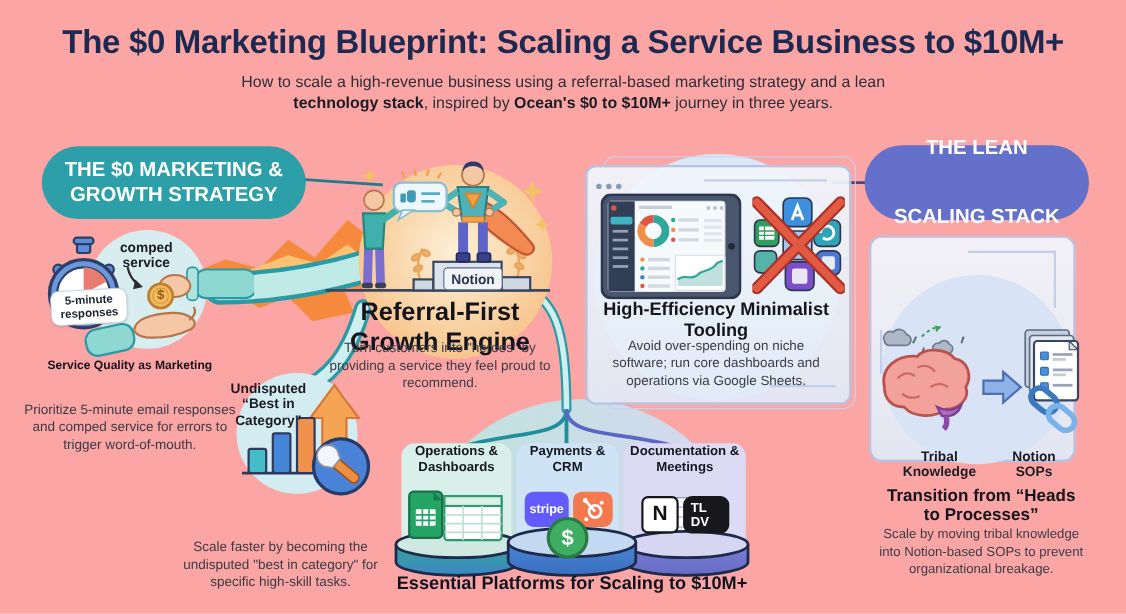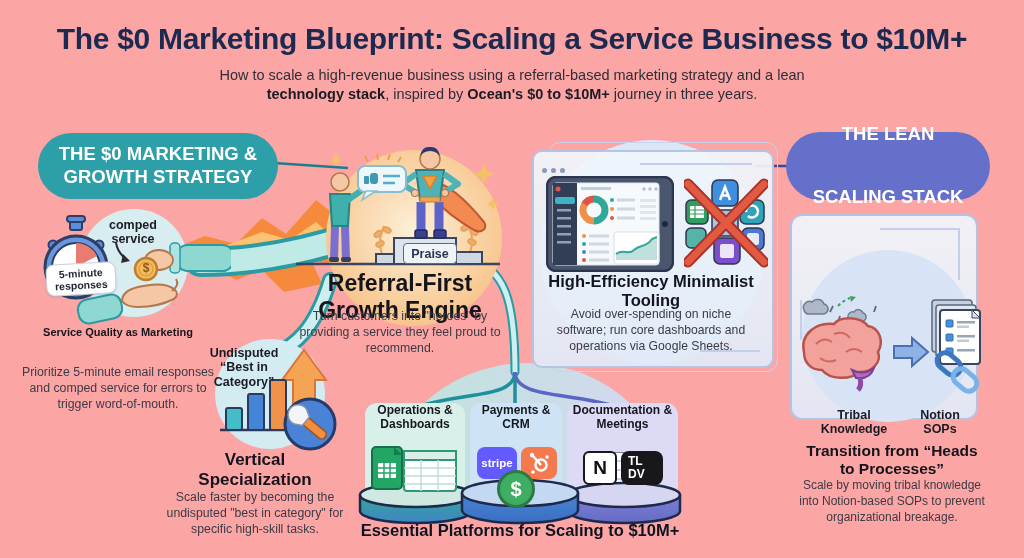--- a/index.html
+++ b/index.html
@@ -126,21 +126,20 @@
     <rect x="28" y="72" width="16" height="22" rx="2" fill="#45bdc8" stroke="#2c3a5e" stroke-width="2"></rect>
     <rect x="50" y="58" width="16" height="36" rx="2" fill="#4585d8" stroke="#2c3a5e" stroke-width="2"></rect>
     <rect x="72" y="44" width="16" height="50" rx="2" fill="#f0914c" stroke="#2c3a5e" stroke-width="2"></rect>
     <circle cx="112" cy="88" r="25" fill="#4a82d8" stroke="#283a66" stroke-width="3"></circle>
     <g transform="rotate(40 112 88)">
       <rect x="104" y="84" width="28" height="9" rx="4" fill="#ef8f3f" stroke="#9c531f" stroke-width="1.5"></rect>
       <path d="M 100 79 a 10 10 0 1 0 0 19 l 7 -4 v -11 Z" fill="#f3f5f8" stroke="#8892a8" stroke-width="1.5"></path>
     </g>
   </svg>
   <div class="abs ctr blabel z3" style="left:200px;top:346px;width:88px">Undisputed “Best in Category”</div>
-  <div class="abs ctr h2 z2" style="left:175px;top:450px;width:160px;font-size:17px">Vertical Specialization</div>
   <div class="abs ctr body z2" style="left:160px;top:489px;width:190px">Scale faster by becoming the undisputed "best in category" for specific high-skill tasks.</div>
 
   <svg class="abs z2" style="left:288px;top:142px" width="218" height="192" viewBox="0 0 218 192">
     <defs>
       <radialGradient id="peachGrad" cx=".5" cy=".45" r=".65">
         <stop offset="0" stop-color="#fdf0d8"></stop>
           <stop offset="1" stop-color="#f6bd7e"></stop>
       </radialGradient>
     </defs>
     <circle cx="126" cy="96" r="88" fill="url(#peachGrad)"></circle>
@@ -195,21 +194,21 @@
       <line x1="95" y1="34" x2="112" y2="34" stroke="#57aec4" stroke-width="2.5"></line>
       <line x1="95" y1="41" x2="107" y2="41" stroke="#57aec4" stroke-width="2.5"></line>
       <g stroke="#f0a045" stroke-width="2">
         <line x1="80" y1="20" x2="77" y2="14"></line>
           <line x1="90" y1="18" x2="89" y2="12"></line>
         <line x1="100" y1="18" x2="102" y2="12"></line>
           <line x1="110" y1="20" x2="113" y2="15"></line>
       </g>
     </g>
   </svg>
-  <div id="praise" class="abs z3">Praise</div>
+  <div id="praise" class="abs z3">Notion</div>
   <div class="abs ctr h2 z2" style="left:310px;top:270px;width:180px;font-size:23px">Referral-First Growth Engine</div>
   <div class="abs ctr body z2" style="left:295px;top:308px;width:210px">Turn customers into "heroes" by providing a service they feel proud to recommend.</div>
 
   <div id="frame2" class="abs z1"></div>
   <div id="panel1" class="abs panel z2"></div>
   <div class="abs z3" style="left:542px;top:159px">
     <span class="dot"></span><span class="dot"></span><span class="dot"></span>
   </div>
   <div class="abs z3 decor" style="left:640px;top:163px;width:112px;height:1.5px"></div>
   <div class="abs z3 decor" style="left:700px;top:350px;width:60px;height:1.5px"></div>

